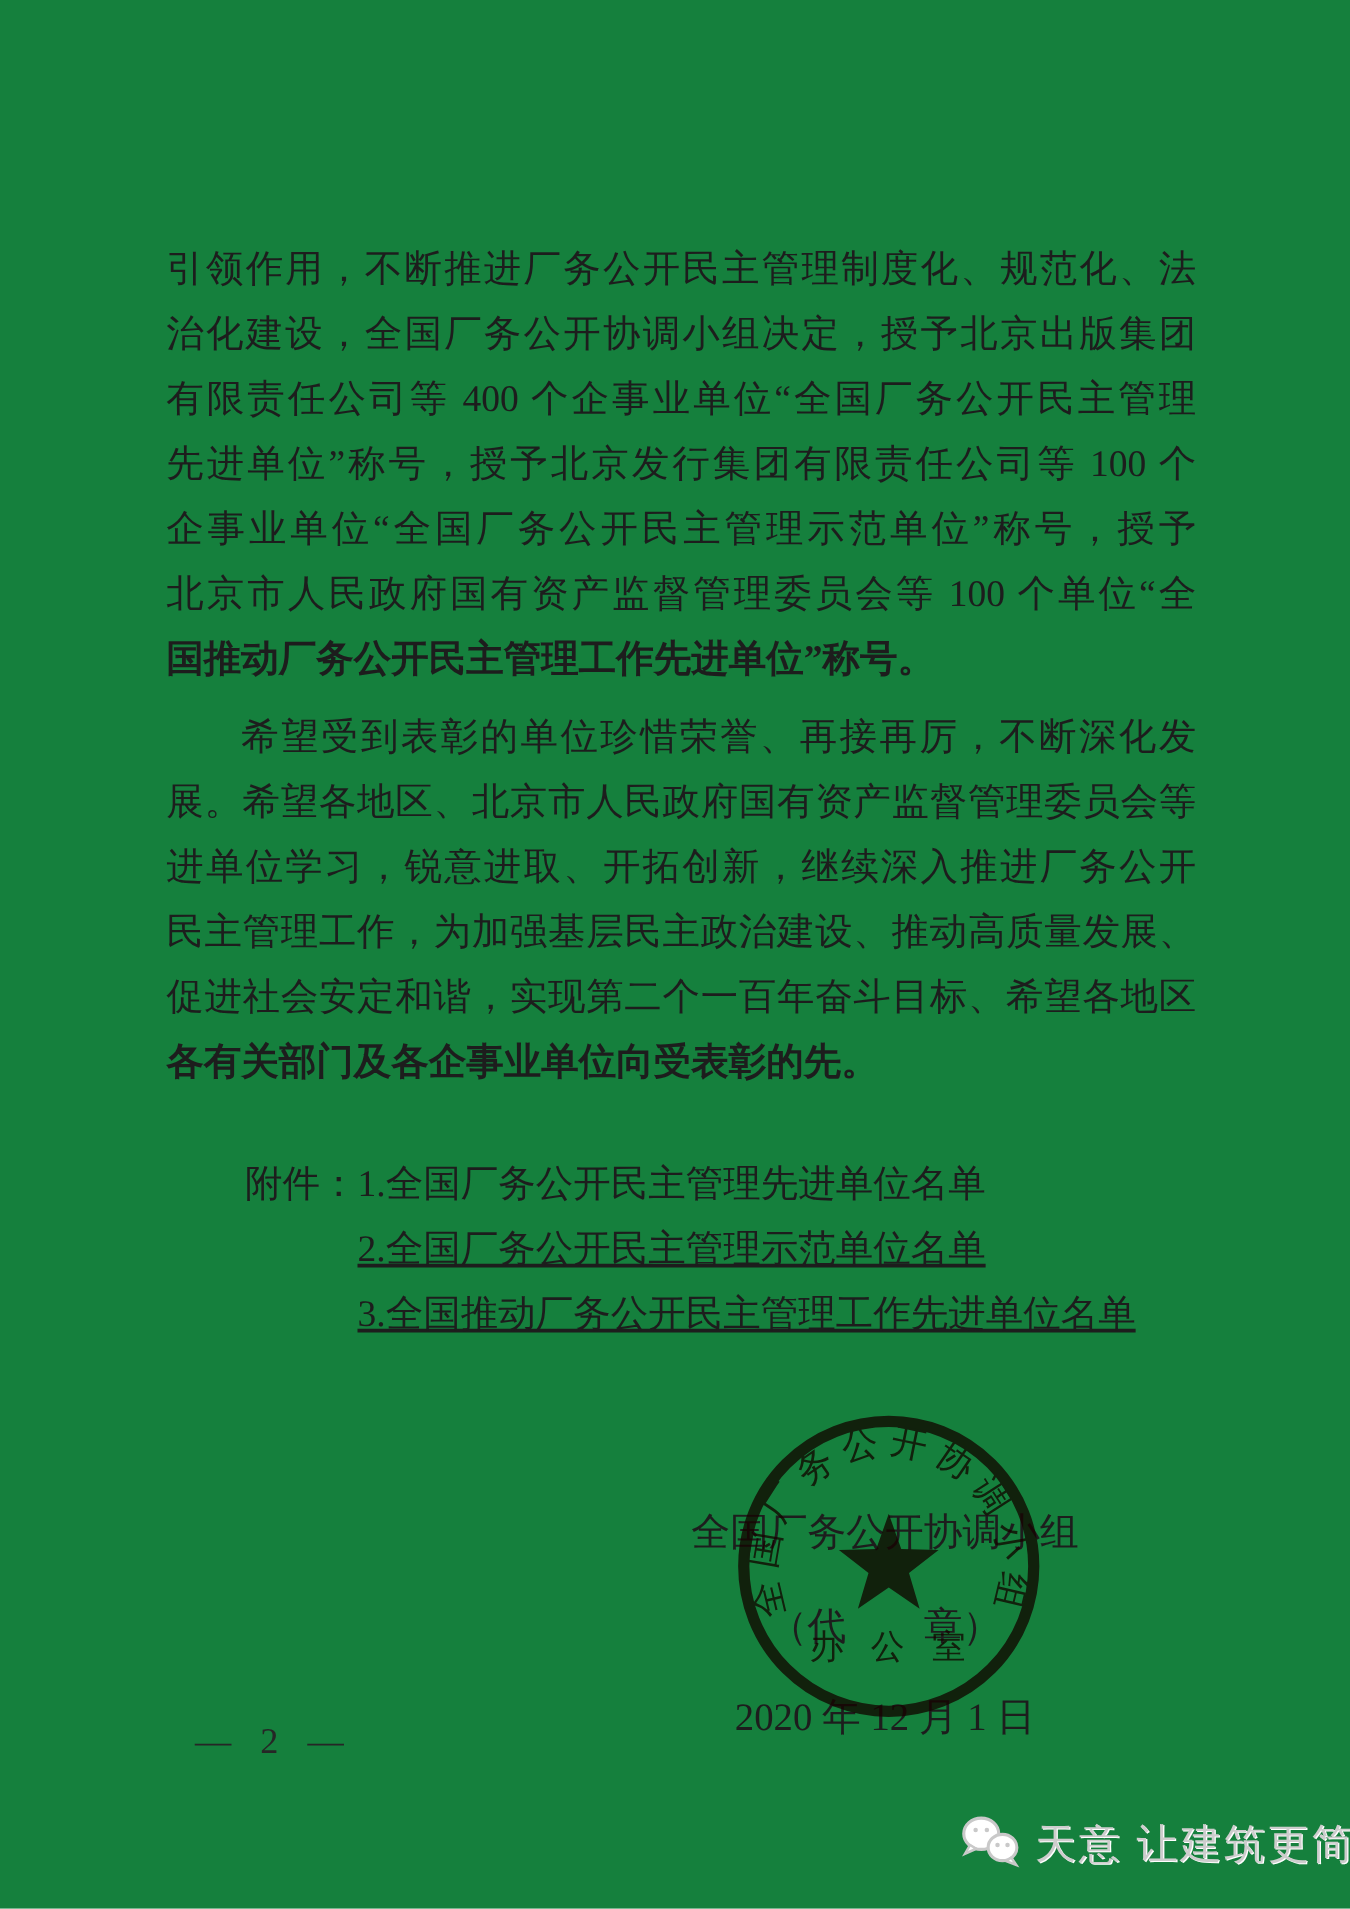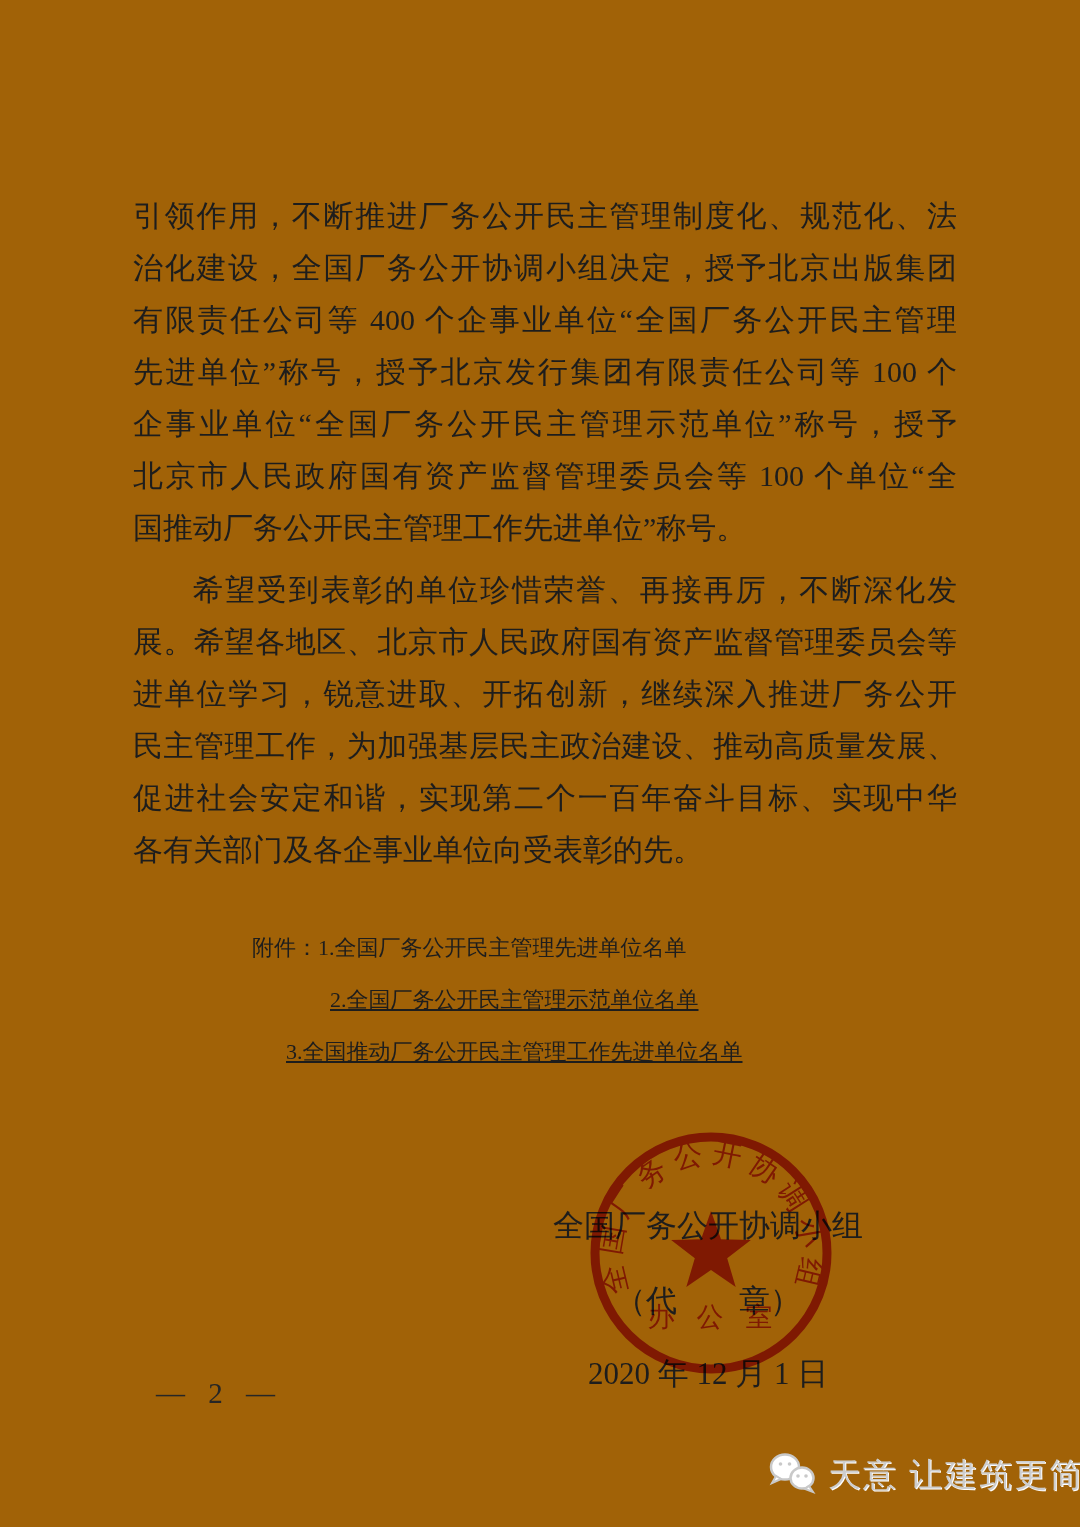--- a/index.html
+++ b/index.html
@@ -1,20 +1,20 @@
 <!DOCTYPE html>
 <html><head>
 <meta charset="utf-8">
 <style>
   html,body { margin:0; padding:0; background:#ffffff; }
   .page {
     position: relative;
     width: 1080px;
     height: 1527px;
-    background: #a16207;
+    background: #15803d;
     overflow: hidden;
     font-family: "Liberation Serif", "DejaVu Serif", serif;
     color: #1d1d1d;
   }
 
   
   .body-text {
     position: absolute;
     left: 133px;
     top: 190px;
@@ -23,30 +23,29 @@
   }
   .para2 { margin-top: 10px; }
   .line {
     height: 52px;
     line-height: 52px;
     text-align: justify;
     text-align-last: justify;
     overflow: hidden;
     white-space: nowrap;
   }
-  .line.last { text-align-last: left; }
+  .line.last { text-align-last: left; font-weight: bold; }
   .line.indent { text-indent: 2em; }
 
   
   .attachments {
     position: absolute;
     left: 196px;
     top: 922px;
-    font-size: 22px;
-    text-align: center;
+    font-size: 30px;
   }
   .att-row { height: 52px; line-height: 52px; white-space: nowrap; }
   .att-cont { padding-left: 90px; text-decoration: underline; }
 
   
   .sig-line {
     position: absolute;
     left: 508px;
     width: 400px;
     text-align: center;
@@ -111,21 +110,21 @@
       <div class="line">先进单位”称号，授予北京发行集团有限责任公司等 100 个</div>
       <div class="line">企事业单位“全国厂务公开民主管理示范单位”称号，授予</div>
       <div class="line">北京市人民政府国有资产监督管理委员会等 100 个单位“全</div>
       <div class="line last">国推动厂务公开民主管理工作先进单位”称号。</div>
     </div>
     <div class="para2">
       <div class="line indent">希望受到表彰的单位珍惜荣誉、再接再厉，不断深化发</div>
       <div class="line">展。希望各地区、北京市人民政府国有资产监督管理委员会等</div>
       <div class="line">进单位学习，锐意进取、开拓创新，继续深入推进厂务公开</div>
       <div class="line">民主管理工作，为加强基层民主政治建设、推动高质量发展、</div>
-      <div class="line">促进社会安定和谐，实现第二个一百年奋斗目标、实现中华</div>
+      <div class="line">促进社会安定和谐，实现第二个一百年奋斗目标、希望各地区</div>
       <div class="line last">各有关部门及各企事业单位向受表彰的先。</div>
     </div>
   </div>
 
   <div class="attachments">
     <div class="att-row"><span>附件：</span><span>1.全国厂务公开民主管理先进单位名单</span></div>
     <div class="att-row att-cont">2.全国厂务公开民主管理示范单位名单</div>
     <div class="att-row att-cont">3.全国推动厂务公开民主管理工作先进单位名单</div>
   </div>
 

